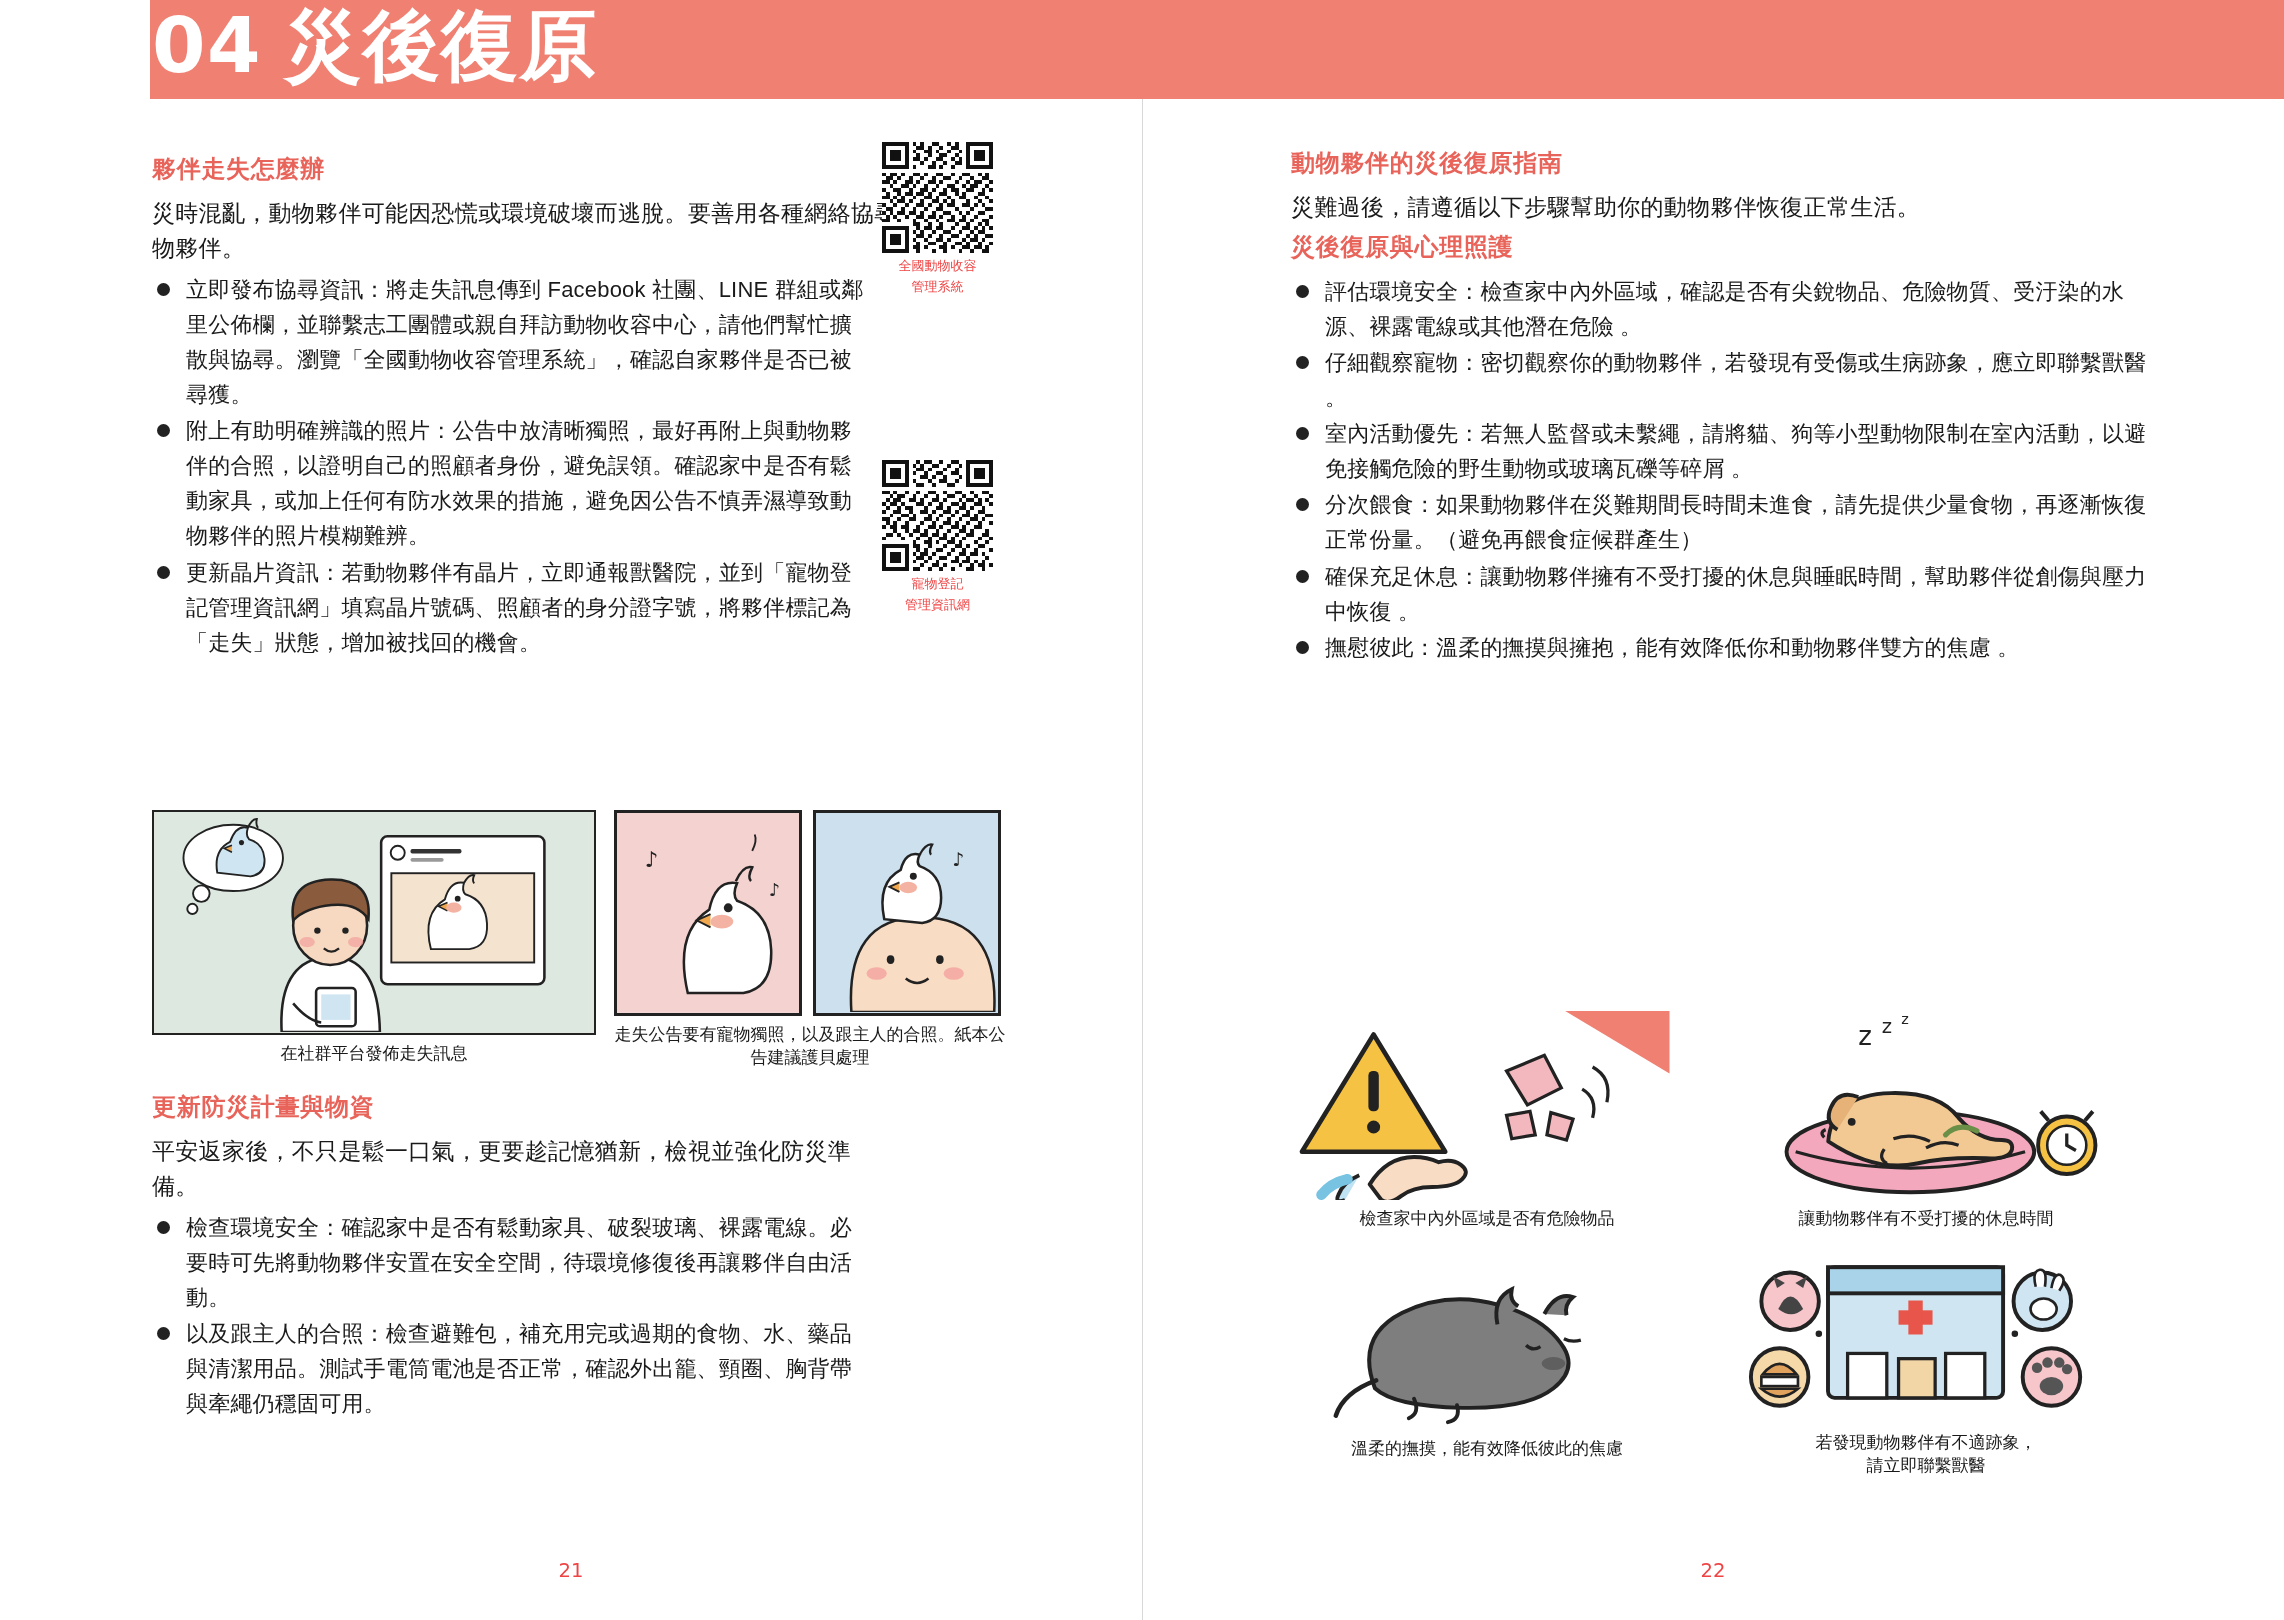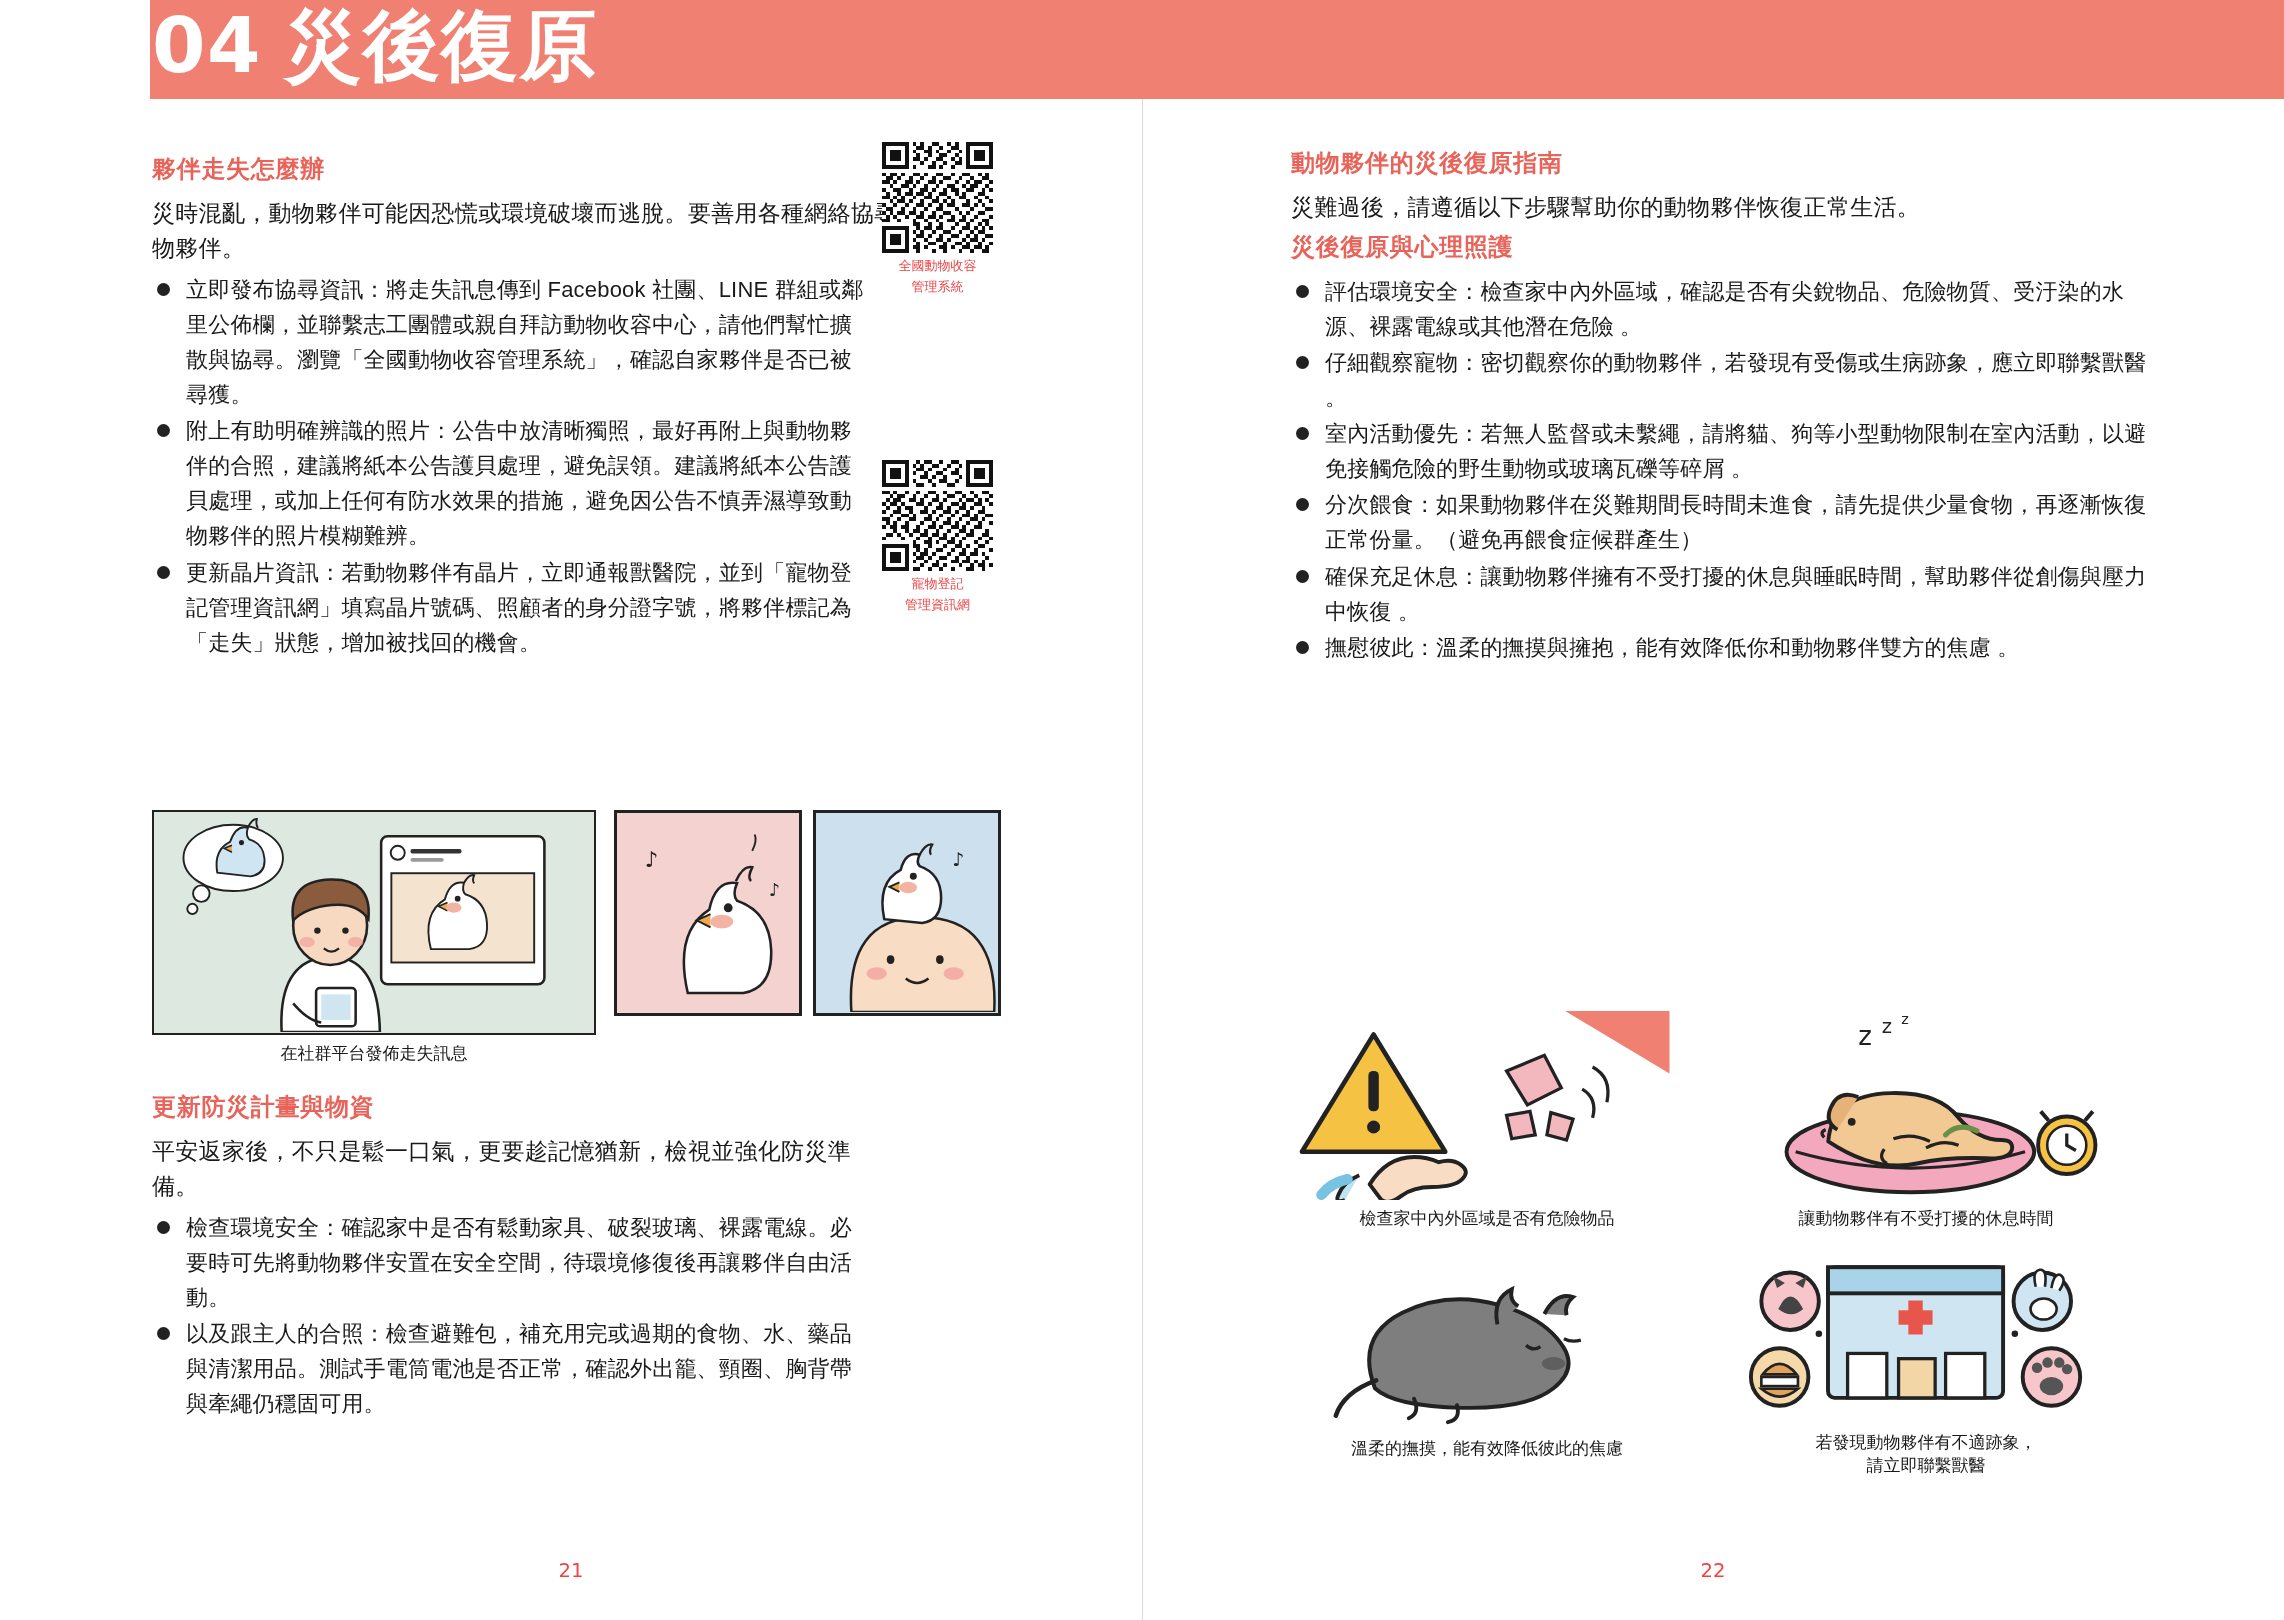--- a/index.html
+++ b/index.html
@@ -201,21 +201,21 @@
     <div class="col">
 
       <h2 class="sec">夥伴走失怎麼辦</h2>
       <p class="lead">災時混亂，動物夥伴可能因恐慌或環境破壞而逃脫。要善用各種網絡協尋走失的動物夥伴。</p>
 
       <ul class="bullets">
         <li style="width:718px;">
           <span class="bl">立即發布協尋資訊</span><span>：將走失訊息傳到 Facebook 社團、LINE 群組或鄰里公佈欄，並聯繫志工團體或親自拜訪動物收容中心，請他們幫忙擴散與協尋。瀏覽「全國動物收容管理系統」，確認自家夥伴是否已被尋獲。</span>
         </li>
         <li style="width:718px;">
-          <span class="bl">附上有助明確辨識的照片</span><span>：公告中放清晰獨照，最好再附上與動物夥伴的合照，建議將紙本公告護貝處理，避免誤領。建議將紙本公告護貝處理，或加上任何有防水效果的措施，避免因公告不慎弄濕導致動物夥伴的照片模糊難辨。</span>
+          <span class="bl">附上有助明確辨識的照片</span><span>：公告中放清晰獨照，最好再附上與動物夥伴的合照，以證明自己的照顧者身份，避免誤領。確認家中是否有鬆動家具，或加上任何有防水效果的措施，避免因公告不慎弄濕導致動物夥伴的照片模糊難辨。</span>
         </li>
         <li style="width:718px;">
           <span class="bl">更新晶片資訊</span><span>：若動物夥伴有晶片，立即通報獸醫院，並到「寵物登記管理資訊網」填寫晶片號碼、照顧者的身分證字號，將夥伴標記為「走失」狀態，增加被找回的機會。</span>
         </li>
       </ul>
     </div>
 
     <div class="qr-block" id="qr1">
       <div class="qr-img">
         <svg viewBox="0 0 29 29" width="111" height="111" shape-rendering="crispEdges">
@@ -763,20 +763,21 @@
 
             <path d="M108 168 q-12 -58 26 -78 q8 -30 30 -24 q-6 12 0 18 q34 12 34 50 q0 36 -30 40 z" fill="#ffffff" stroke="#222" stroke-width="4"></path>
             <path d="M164 66 q10 -18 20 -16 q-6 11 -2 16" fill="none" stroke="#222" stroke-width="3.5"></path>
             <circle cx="154" cy="100" r="5.5" fill="#222"></circle>
             <path d="M132 110 l-16 7 l16 8" fill="#f0a84e" stroke="#222" stroke-width="3"></path>
             <ellipse cx="146" cy="118" rx="14" ry="9" fill="#f4b3a2"></ellipse>
             <text x="216" y="84" font-size="30" fill="#222" font-family="DejaVu Sans, sans-serif">♪</text>
           </svg>
         </div>
       </div>
+      <div class="fig-cap" style="width:392px;">走失公告要有寵物獨照，以及跟主人的合照。紙本公告建議護貝處理</div>
     </div>
 
     <div style="position:absolute; left:152px; top:1091px; width:718px;">
       <h2 class="sec">更新防災計畫與物資</h2>
       <p class="lead">平安返家後，不只是鬆一口氣，更要趁記憶猶新，檢視並強化防災準備。</p>
       <ul class="bullets">
         <li>
           <span class="bl">檢查環境安全</span><span>：確認家中是否有鬆動家具、破裂玻璃、裸露電線。必要時可先將動物夥伴安置在安全空間，待環境修復後再讓夥伴自由活動。</span>
         </li>
         <li>

